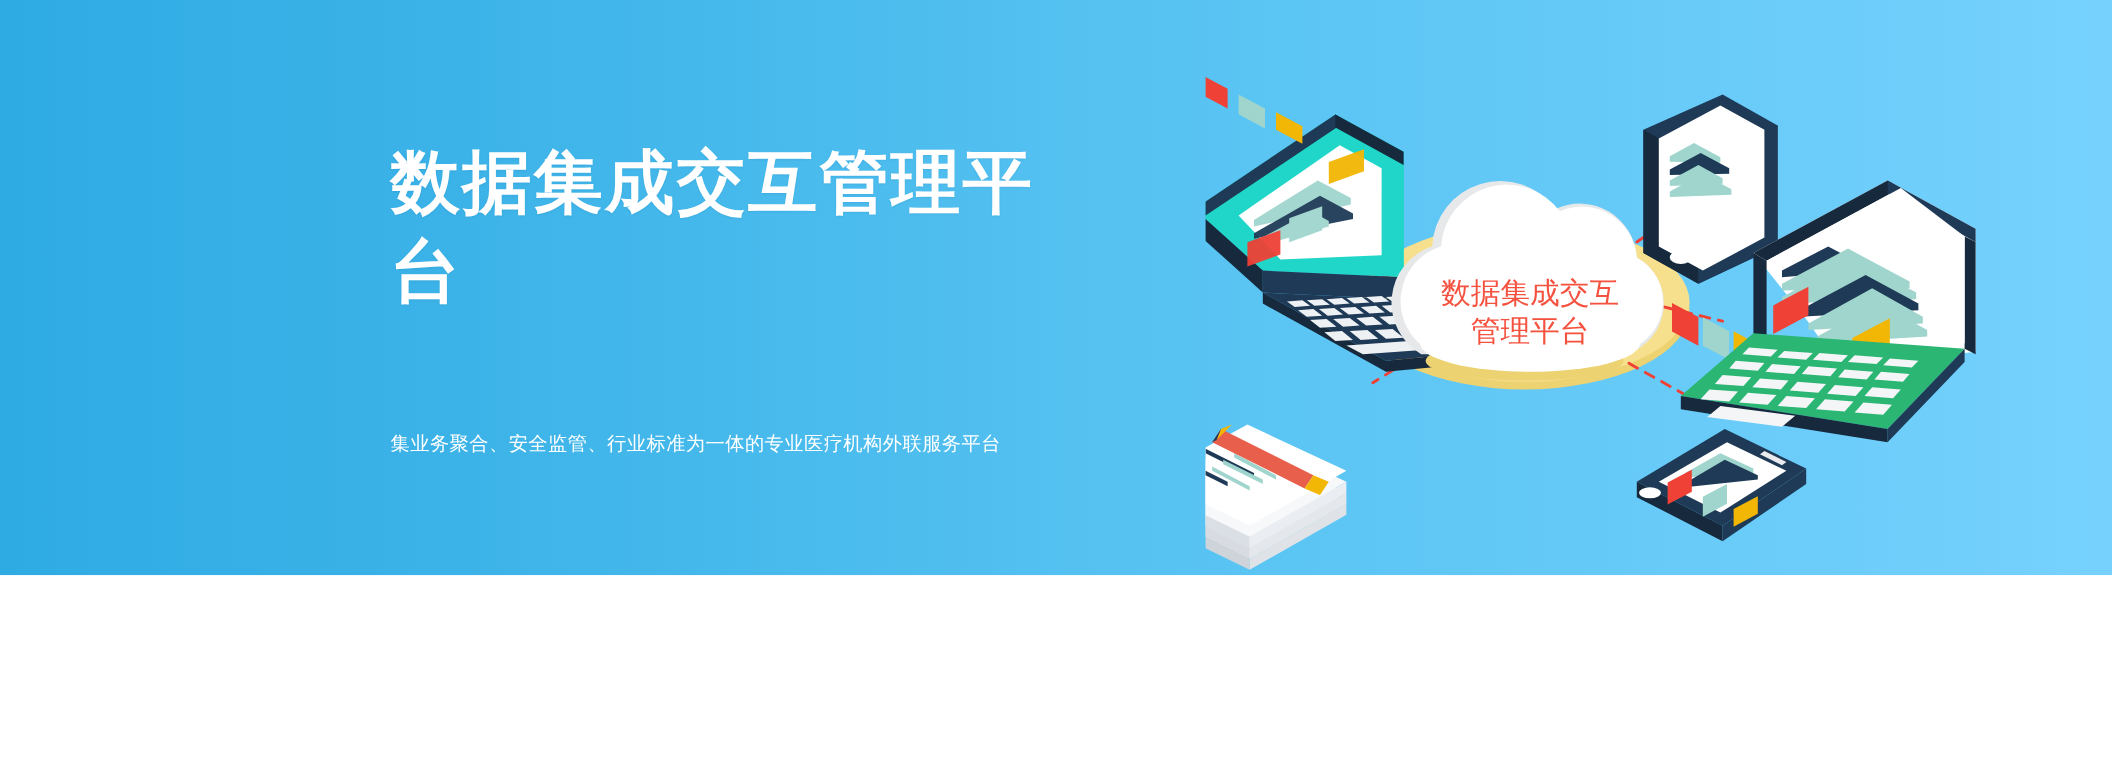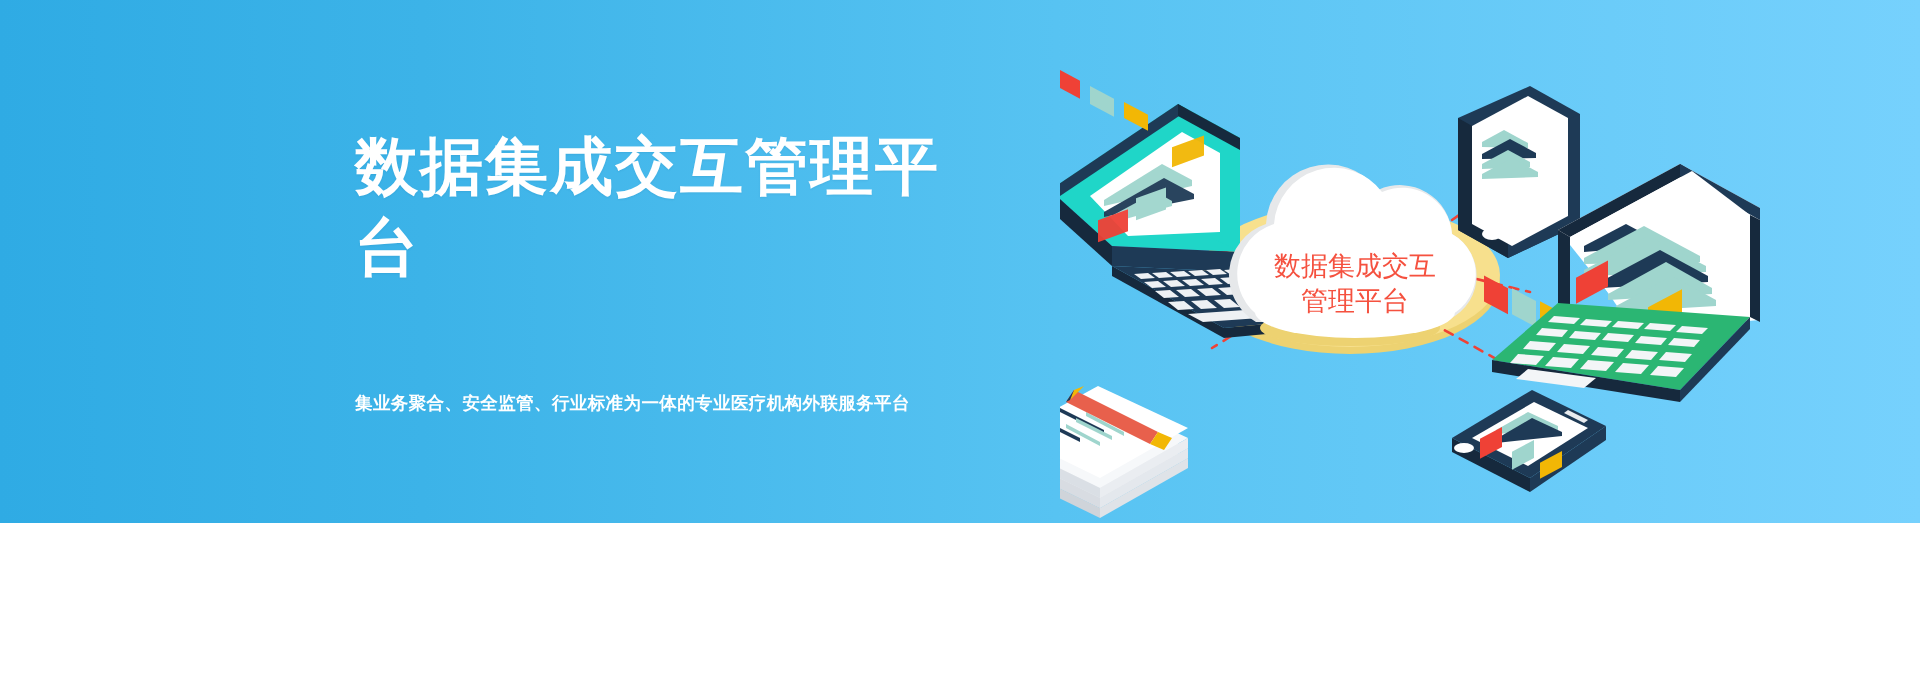--- a/index.html
+++ b/index.html
@@ -34,29 +34,29 @@
     width: 640px;
     text-shadow: 0 1px 2px rgba(0,80,130,0.10);
   }
   .subhead {
     position: absolute;
     left: 0px;
     top: 265px;
     margin: 0;
     color: #ffffff;
     font-size: 17.5px;
-    font-weight: 700;
+    font-weight: 400;
     letter-spacing: 0.4px;
     white-space: nowrap;
   }
 
   
   .illus {
     position: absolute;
-    left: 1060px;
+    left: 1096px;
     top: 60px;
     width: 800px;
     height: 560px;
   }
   .illus svg { display: block; }
 </style>
 </head>
 <body>
 
 <div id="banner">

